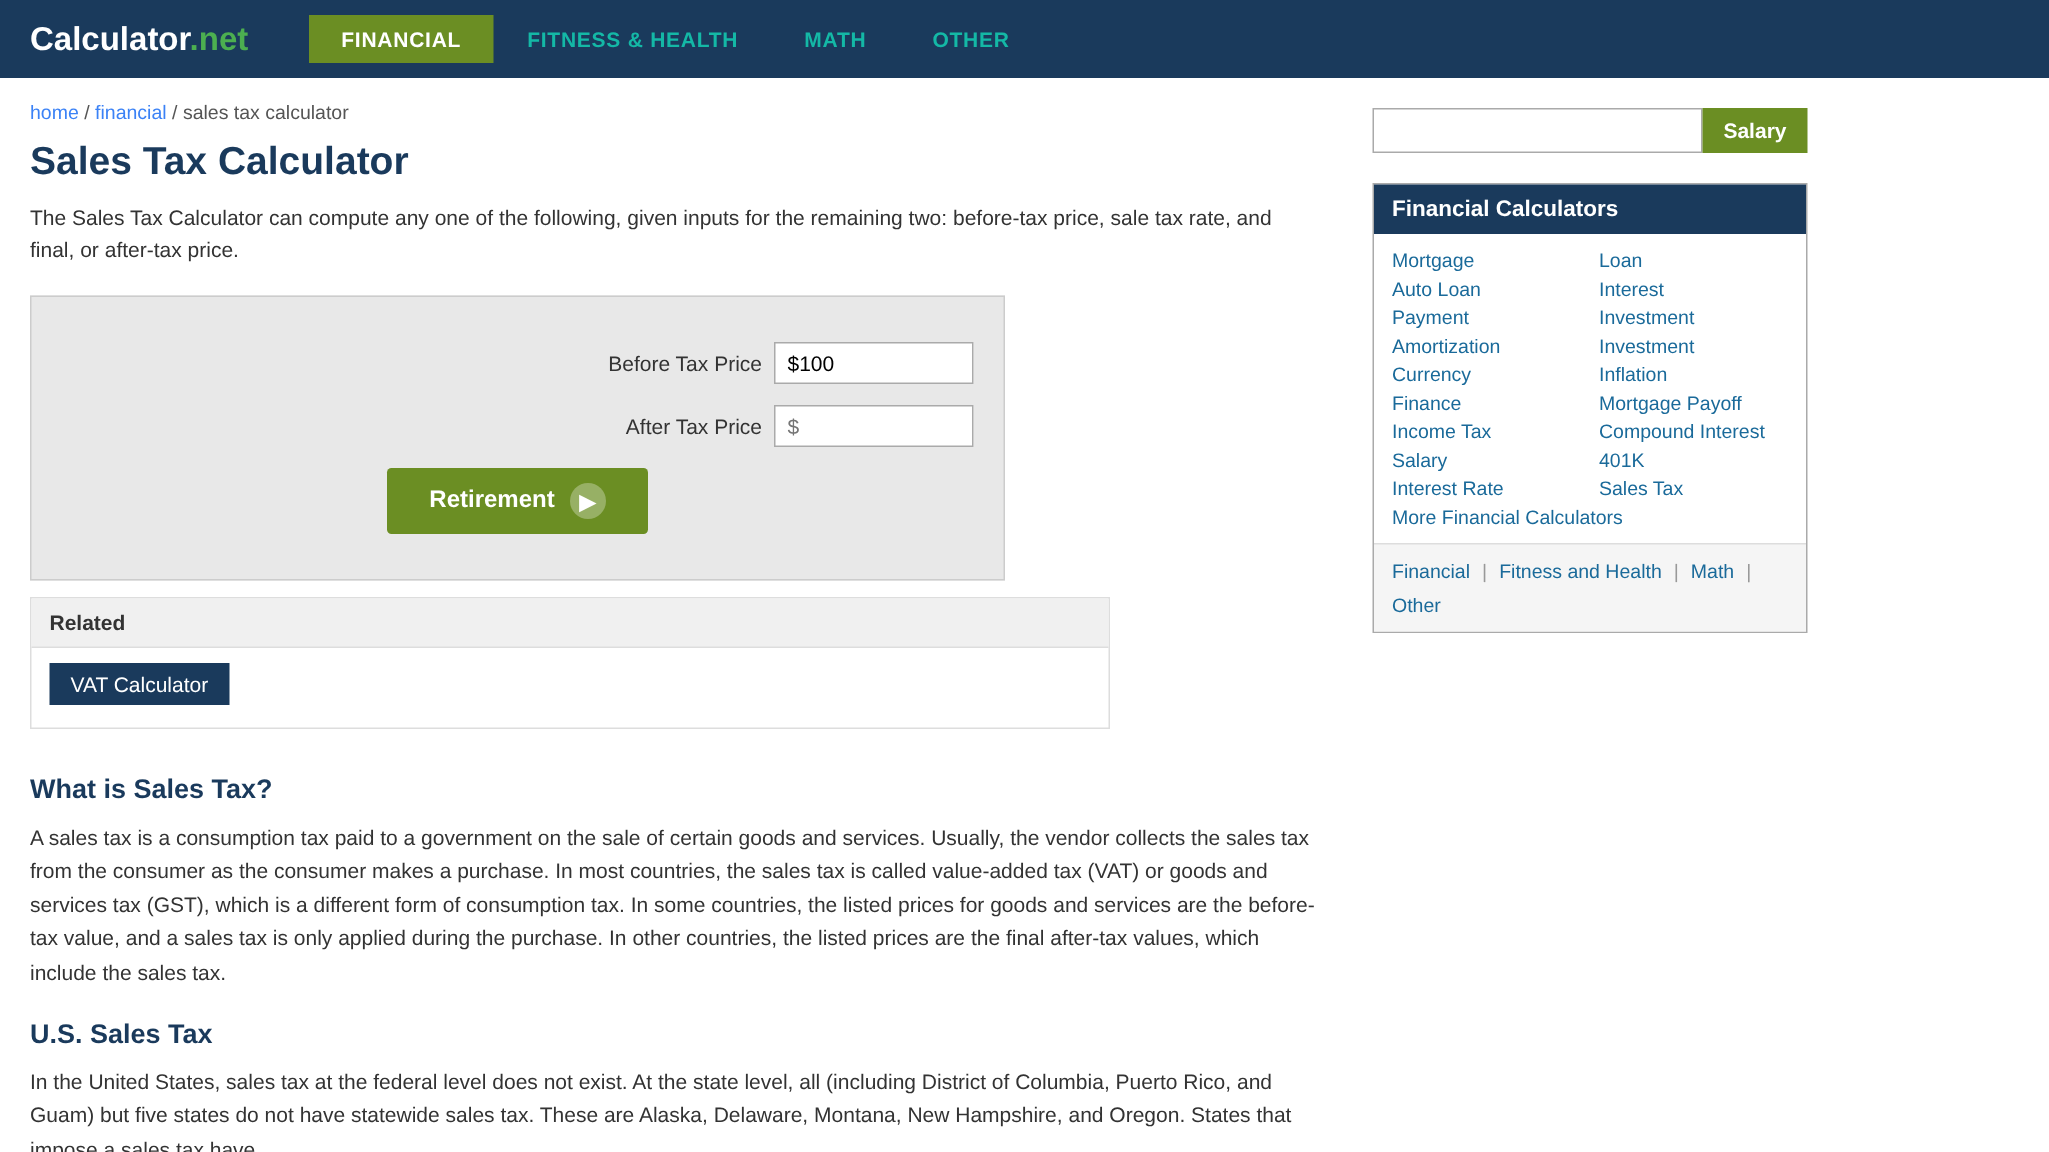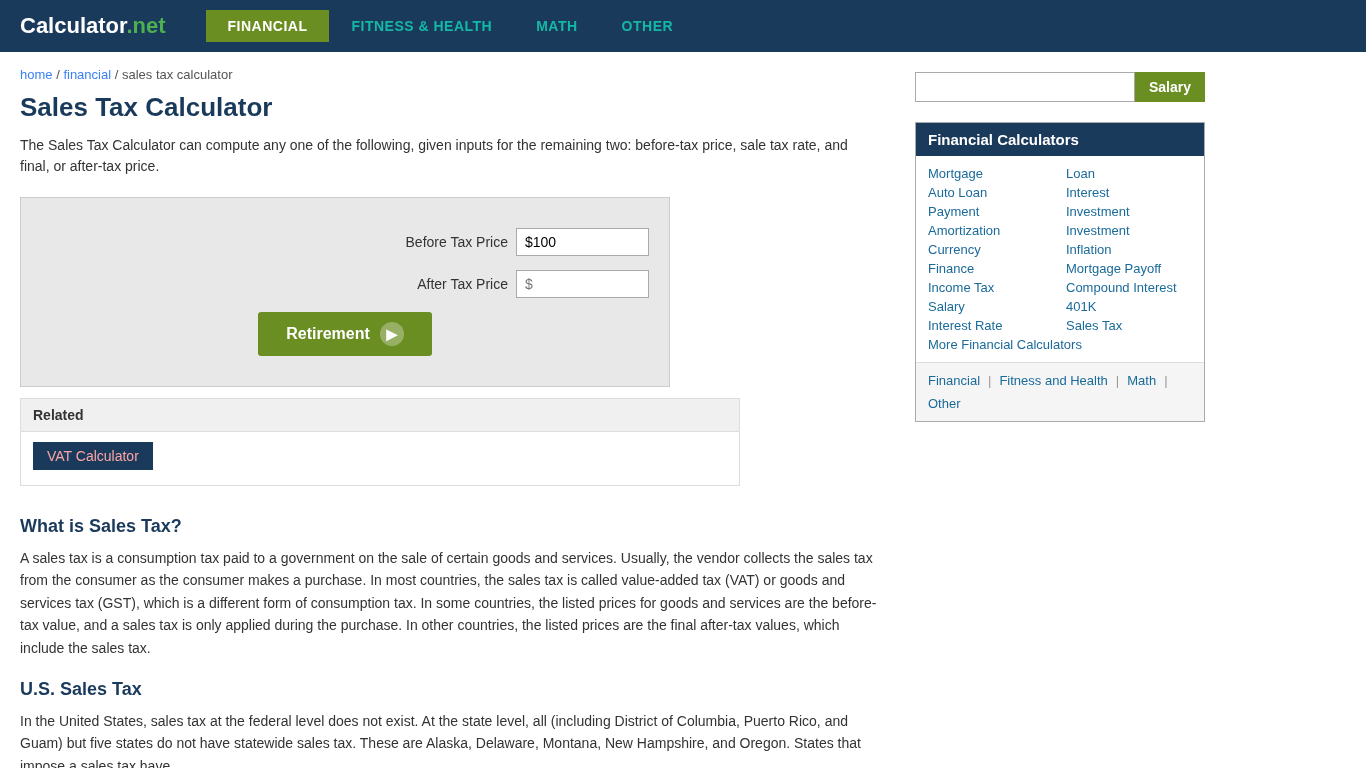--- a/index.html
+++ b/index.html
@@ -147,21 +147,21 @@
       font-size: 14px;
       font-weight: bold;
       color: #333;
     }
     #related-links {
       padding: 10px 12px;
     }
     .related-link {
       display: inline-block;
       background: #1a3a5c;
-      color: #fca5a5;
+      color: #ffffff;
       padding: 6px 14px;
       text-decoration: none;
       font-size: 14px;
       cursor: pointer;
       margin-right: 5px;
       margin-bottom: 5px;
     }
 
     
     .section-heading {

